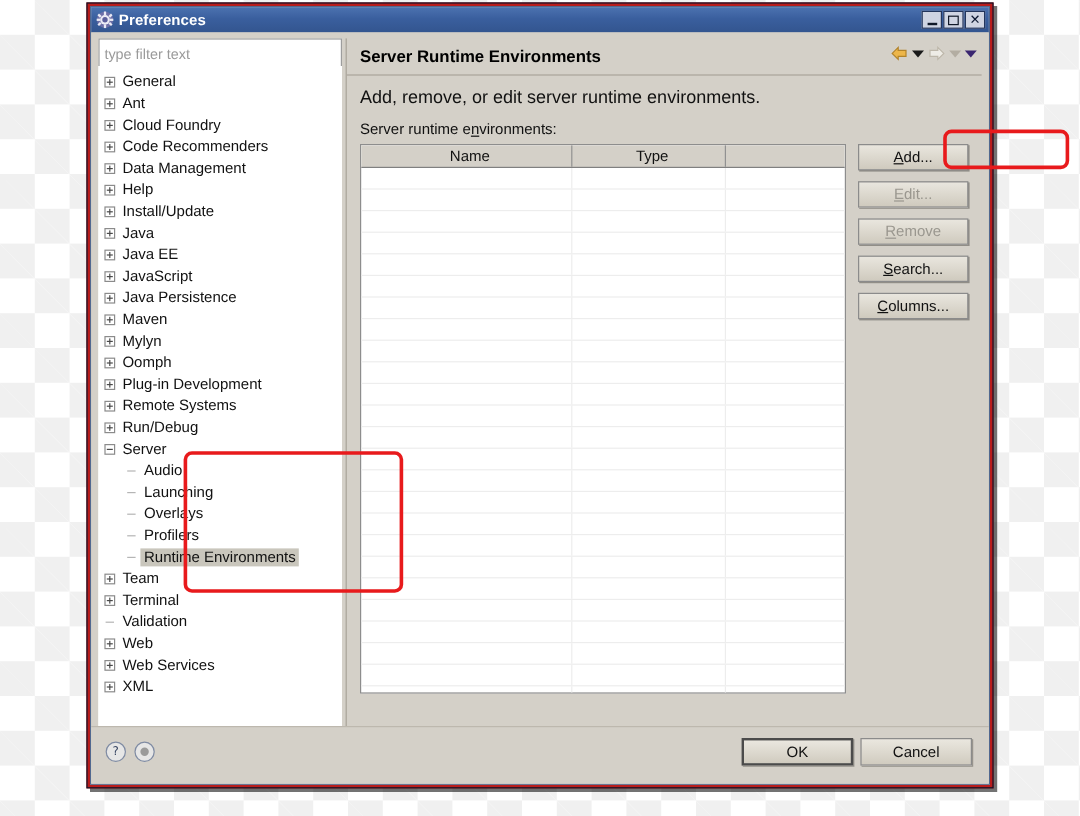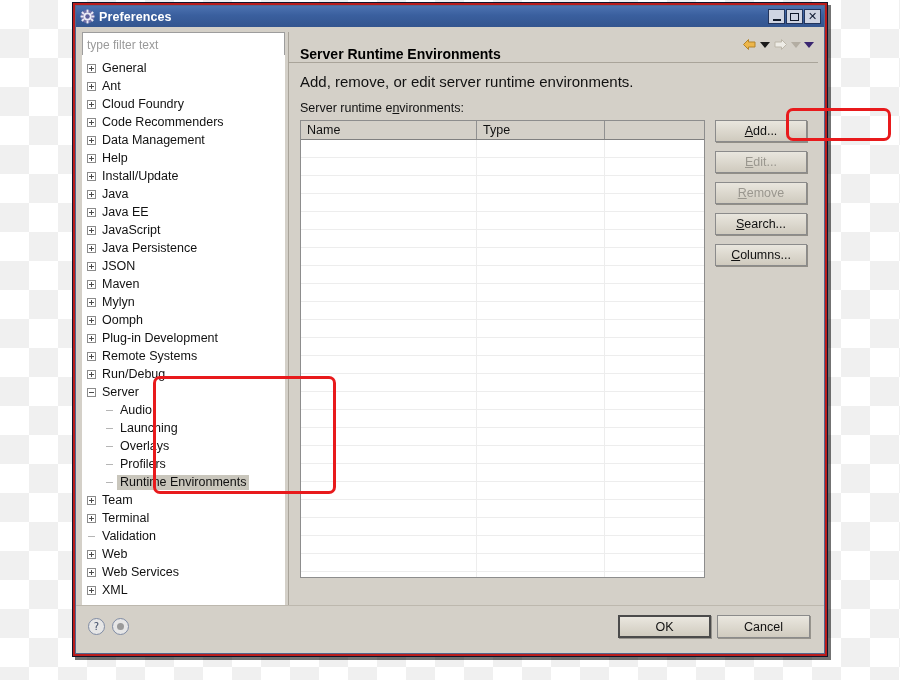--- a/index.html
+++ b/index.html
@@ -195,21 +195,21 @@
     position: absolute;
     left: 212px; top: 5px; right: 6px; bottom: 47px;
     background: #d4d0c8;
     border-left: 1px solid #a9a49a;
     box-sizing: border-box;
   }
   .page-header {
     position: relative;
     height: 30px;
     display: flex;
-    align-items: flex-end;
+    align-items: center;
     border-bottom: 1px solid #a9a49a;
   }
   .page-title {
     font-size: 14px;
     font-weight: bold;
     color: #000000;
     padding-left: 11px;
   }
   .nav-tools {
     position: absolute;
@@ -267,20 +267,21 @@
   }
   .th {
     font-size: 12.5px;
     color: #111111;
     padding: 1px 0 0 6px;
     border-right: 1px solid #919191;
     box-sizing: border-box;
     line-height: 16px;
     white-space: nowrap;
     overflow: hidden;
+    text-align: center;
   }
   .th.c1 { width: 176px; }
   .th.c2 { width: 128px; }
   .th.c3 { flex: 1 1 auto; border-right: none; }
   .tbody { position: relative; }
   .trow {
     height: 18px;
     border-bottom: 1px solid #ededed;
     display: flex;
     box-sizing: border-box;
@@ -498,26 +499,20 @@
             <div class="tree-row">
               <span class="twisty">
                 <i class="box plus"></i>
               </span>
               <span class="tree-label">Java Persistence</span>
             </div>
             <div class="tree-row">
               <span class="twisty">
                 <i class="box plus"></i>
               </span>
-              <span class="tree-label">JSON</span>
-            </div>
-            <div class="tree-row">
-              <span class="twisty">
-                <i class="box plus"></i>
-              </span>
               <span class="tree-label">Maven</span>
             </div>
             <div class="tree-row">
               <span class="twisty">
                 <i class="box plus"></i>
               </span>
               <span class="tree-label">Mylyn</span>
             </div>
             <div class="tree-row">
               <span class="twisty">

